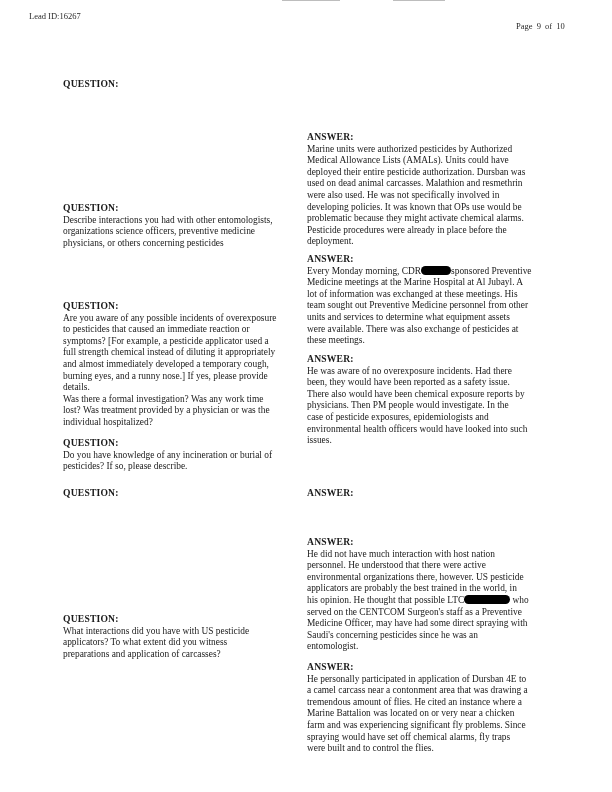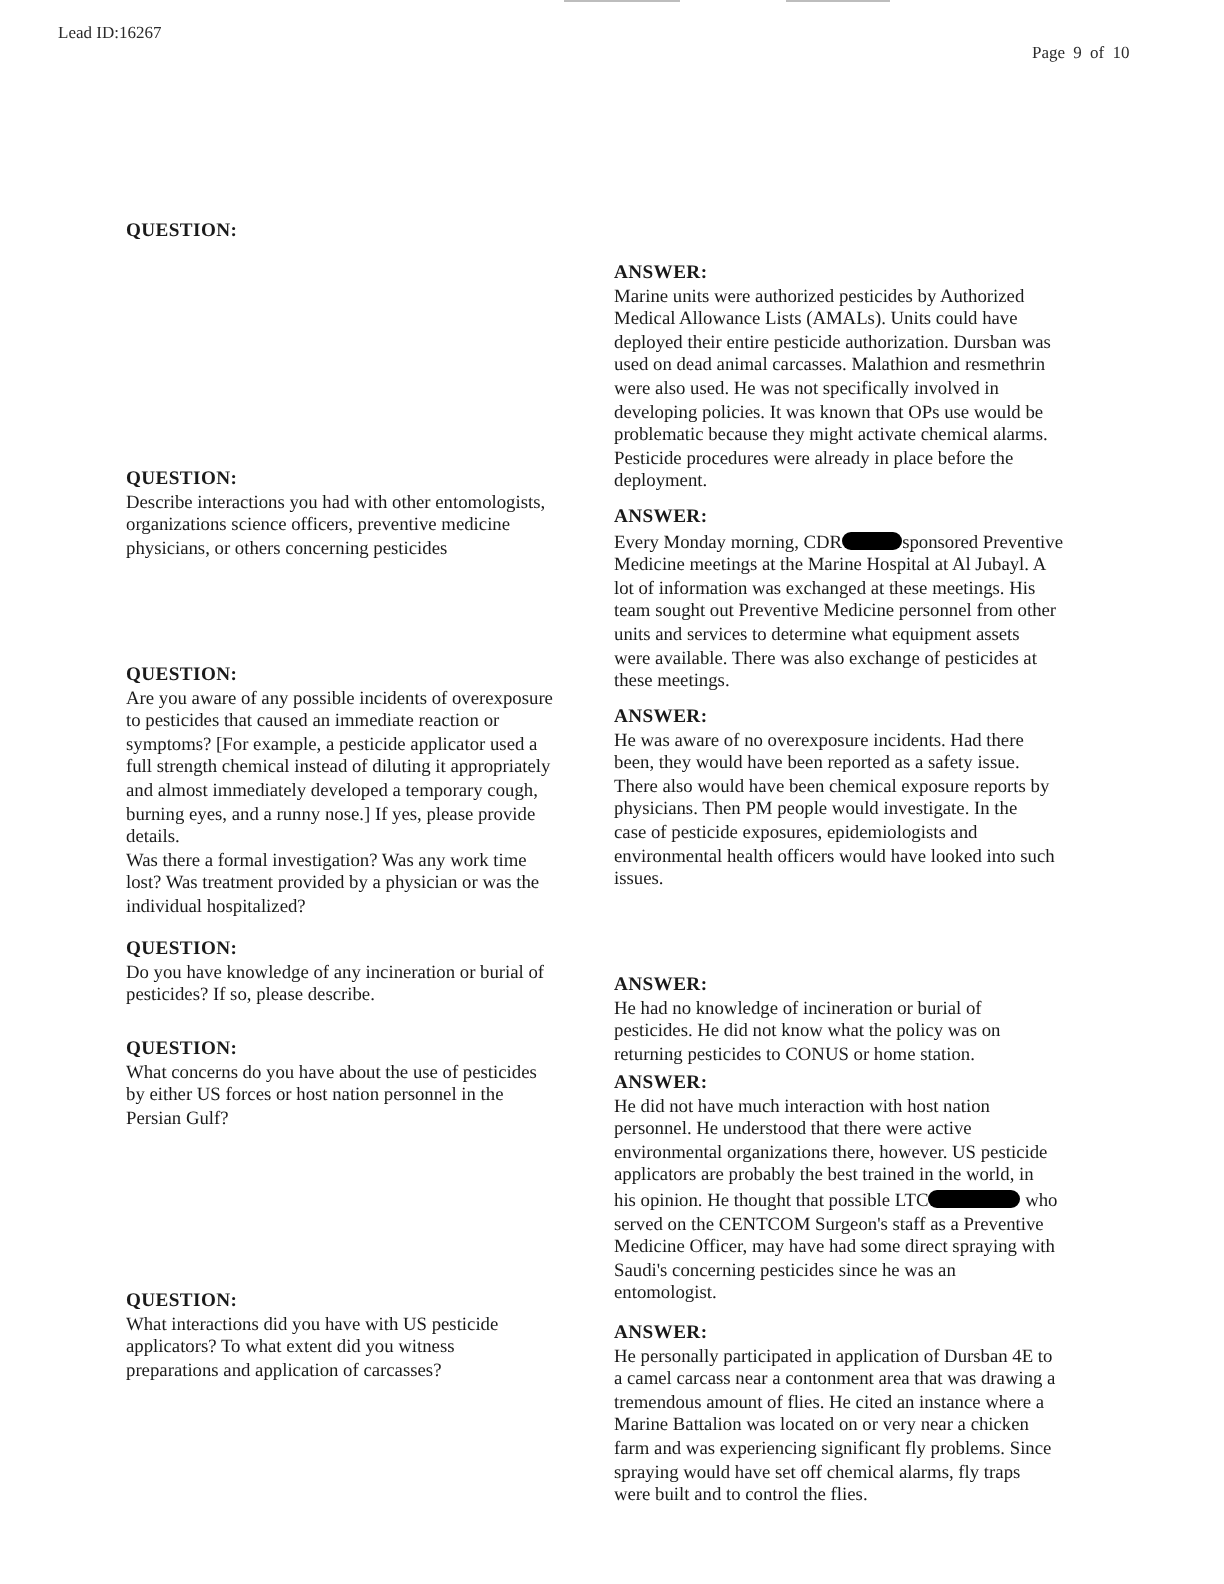--- a/index.html
+++ b/index.html
@@ -35,21 +35,21 @@
       font-size: 8.5px;
       color: #2a2a2a;
       word-spacing: 2px;
       margin-left: 46px;
     }
     .block {
       position: absolute;
       font-size: 9.4px;
       line-height: 11.6px;
     }
-    .q { left: 63px; width: 236px; margin-top: 32px; }
+    .q { left: 63px; width: 236px; }
     .a { left: 307px; width: 272px; margin-top: 47px; }
     .label {
       font-weight: bold;
       font-size: 9.6px;
       letter-spacing: 0.2px;
       margin-bottom: 1px;
       display: block;
     }
     .text {
       display: block;
@@ -129,30 +129,24 @@
 issues.</span>
 </div>
 
 <div class="block q" style="top:437px;">
   <span class="label">QUESTION:</span>
   <span class="text">Do you have knowledge of any incineration or burial of
 pesticides?  If so, please describe.</span>
 </div>
 <div class="block a" style="top:440px;">
   <span class="label">ANSWER:</span>
-  <span class="text">He had no knowledge of incineration or burial of
-pesticides.  He did not know what the policy was on
-returning pesticides to CONUS or home station.</span>
 </div>
 
 <div class="block q" style="top:487px;">
   <span class="label">QUESTION:</span>
-  <span class="text">What concerns do you have about the use of pesticides
-by either US forces or host nation personnel in the
-Persian Gulf?</span>
 </div>
 <div class="block a" style="top:489px;">
   <span class="label">ANSWER:</span>
   <span class="text"><span>He did not have much interaction with host nation
 personnel.  He understood that there were active
 environmental organizations there, however.  US pesticide
 applicators are probably the best trained in the world, in
 his opinion.  He thought that possible LTC</span><span class="redact" style="width:46px;"></span><span> who
 served on the CENTCOM Surgeon's staff as a Preventive
 Medicine Officer, may have had some direct spraying with

